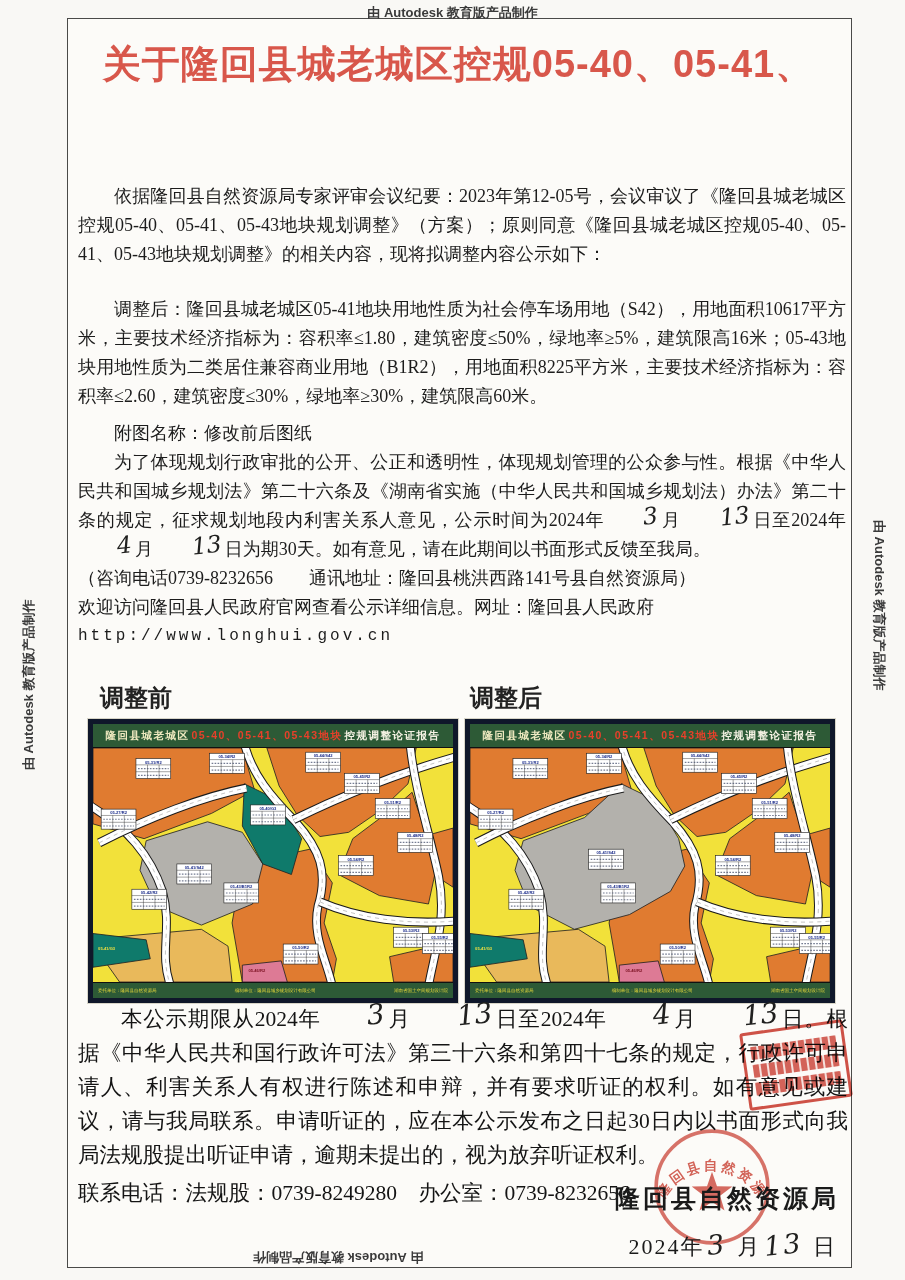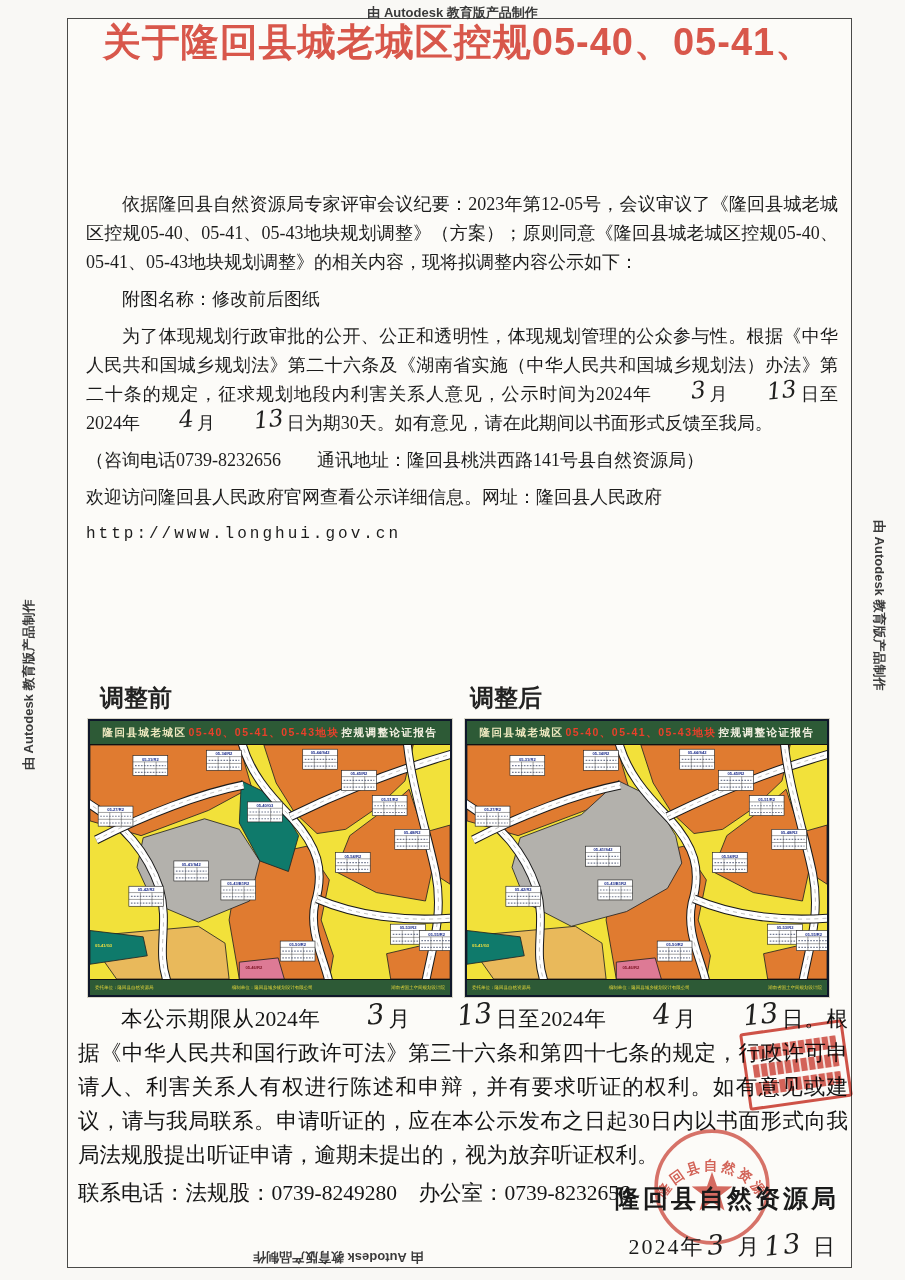--- a/index.html
+++ b/index.html
@@ -4,35 +4,35 @@
 <style>
   html,body{margin:0;padding:0;}
   body{background:#e8e7e4;font-family:"Liberation Serif","DejaVu Serif",serif;}
   .page{position:relative;width:905px;height:1280px;background:#f9f8f5;overflow:hidden;margin:0 auto;padding-left:10px;}
   .frame{position:absolute;left:67px;top:18px;width:783px;height:1248px;border:1.5px solid #4a4a48;background:#fcfbf8;pointer-events:none;}
   .wm{position:absolute;font-family:"Liberation Sans","DejaVu Sans",sans-serif;font-weight:bold;font-size:13px;color:#3a3a3a;white-space:nowrap;}
   .wm-top{left:0;top:4px;width:905px;text-align:center;}
   .wm-left{left:20px;top:770px;transform:rotate(-90deg);transform-origin:left top;}
   .wm-right{left:888px;top:520px;transform:rotate(90deg);transform-origin:left top;}
   .wm-bottom{left:253px;top:1248px;transform:rotate(180deg);display:inline-block;}
-  .title{position:absolute;left:67px;top:18px;width:783px;text-align:center;
+  .title{position:absolute;left:67px;top:40px;width:783px;text-align:center;
          font-family:"Liberation Sans","DejaVu Sans",sans-serif;font-weight:700;
          color:#d8574b;font-size:38px;line-height:49px;letter-spacing:1px;}
   .bodytext{position:absolute;left:78px;top:182px;width:768px;font-size:18px;line-height:29px;color:#1c1c1c;text-align:justify;}
-  .bodytext p{margin:8px;}
+  .bodytext p{margin:0;}
   .indent{text-indent:2em;}
   .mt{margin-top:26px !important;}
   .mt-sm{margin-top:8px !important;}
   .url{font-family:"Liberation Mono","DejaVu Sans Mono",monospace;font-size:16px;letter-spacing:3px;}
   .hw{display:inline-block;font-family:"DejaVu Serif",serif;font-style:italic;font-weight:400;
       font-size:1.3em;line-height:1;transform:rotate(-6deg);margin:0 3px;color:#20201f;}
   .map-caption{position:absolute;font-family:"Liberation Sans","DejaVu Sans",sans-serif;
       font-weight:700;font-size:24px;color:#222;top:682px;}
   .cap-before{left:100px;} .cap-after{left:470px;font-family:Liberation Mono, monospace;}
-  .map{position:absolute;top:719px;width:360px;height:274px;border:2px solid #0f172a;
+  .map{position:absolute;top:719px;width:360px;height:274px;border:5px solid #0f172a;
        background:#737373;display:flex;flex-direction:column;box-shadow:0 0 0 1px #d8d5c8;}
   .map-before{left:88px;} .map-after{left:465px;}
   .map-header{height:23px;flex:0 0 23px;background:#2d5a36;display:flex;align-items:center;justify-content:center;
       font-family:"Liberation Sans","DejaVu Sans",sans-serif;font-weight:700;font-size:10.5px;
       letter-spacing:1.5px;white-space:nowrap;border-bottom:1px solid #111;}
   .map-header .h1{color:#efe9c0;} .map-header .h2{color:#e8402a;margin:0 2px;text-align:center;} .map-header .h3{color:#f6f3e4;font-family:Liberation Mono, monospace;}
   .map-svg{flex:1 1 auto;display:block;width:100%;}
   .map-footer{height:15px;flex:0 0 15px;background:#2d5a36;display:flex;align-items:center;justify-content:space-between;
       padding:0 5px;font-family:"Liberation Sans","DejaVu Sans",sans-serif;font-size:4.5px;color:#e8d93a;border-top:1px solid #111;}
   .notice{position:absolute;left:78px;top:1002px;width:770px;font-size:21.5px;line-height:34px;color:#141414;text-align:justify;}
@@ -60,20 +60,21 @@
   <div class="wm wm-left">由 Autodesk 教育版产品制作</div>
   <div class="wm wm-right">由 Autodesk 教育版产品制作</div>
   <div class="wm wm-bottom">由 Autodesk 教育版产品制作</div>
 
   <div class="title">
     <div>关于隆回县城老城区控规05-40、05-41、</div>
   </div>
 
   <div class="bodytext">
     <p class="indent">依据隆回县自然资源局专家评审会议纪要：2023年第12-05号，会议审议了《隆回县城老城区控规05-40、05-41、05-43地块规划调整》（方案）；原则同意《隆回县城老城区控规05-40、05-41、05-43地块规划调整》的相关内容，现将拟调整内容公示如下：</p>
+    <p class="indent mt">调整后：隆回县城老城区05-41地块用地性质为社会停车场用地（S42），用地面积10617平方米，主要技术经济指标为：容积率≤1.80，建筑密度≤50%，绿地率≥5%，建筑限高16米；05-43地块用地性质为二类居住兼容商业用地（B1R2），用地面积8225平方米，主要技术经济指标为：容积率≤2.60，建筑密度≤30%，绿地率≥30%，建筑限高60米。</p>
     <p class="indent mt-sm">附图名称：修改前后图纸</p>
     <p class="indent">
       <span>为了体现规划行政审批的公开、公正和透明性，体现规划管理的公众参与性。根据《中华人民共和国城乡规划法》第二十六条及《湖南省实施（中华人民共和国城乡规划法）办法》第二十条的规定，征求规划地段内利害关系人意见，公示时间为2024年</span><span class="hw">3</span><span>月</span><span class="hw">13</span><span>日至2024年</span><span class="hw">4</span><span>月</span><span class="hw">13</span><span>日为期30天。如有意见，请在此期间以书面形式反馈至我局。</span>
     </p>
     <p>（咨询电话0739-8232656　　通讯地址：隆回县桃洪西路141号县自然资源局）</p>
     <p>欢迎访问隆回县人民政府官网查看公示详细信息。网址：隆回县人民政府</p>
     <p class="url">http://www.longhui.gov.cn</p>
   </div>
 
   <div class="map-caption cap-before">调整前</div>

